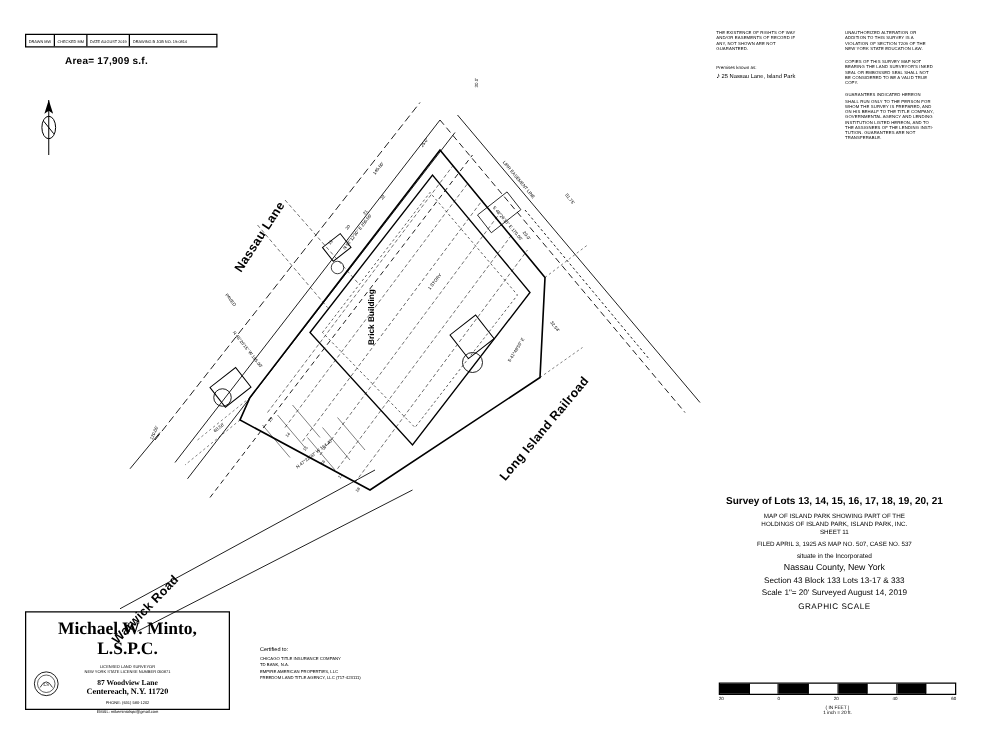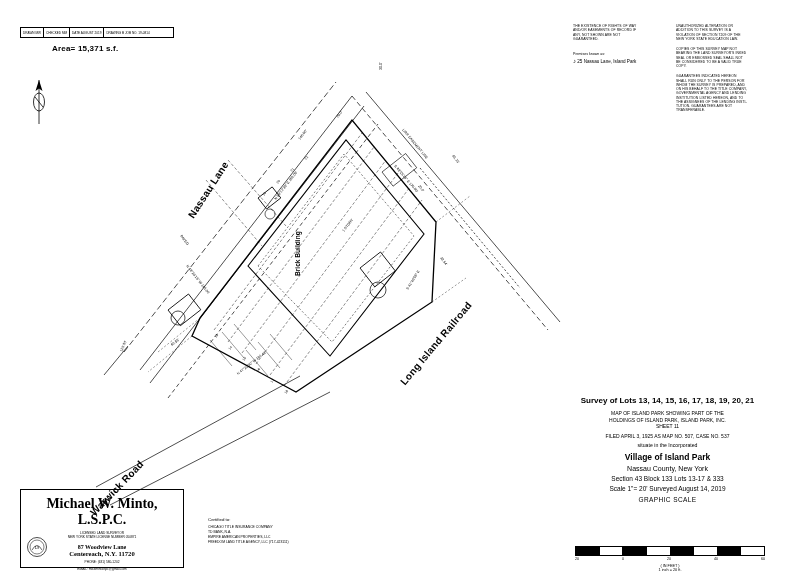--- a/index.html
+++ b/index.html
@@ -234,21 +234,21 @@
     </g>
   </svg>
 
   <div class="abs" id="title-strip">
     <div class="cell">DRAWN  MW</div>
     <div class="cell">CHECKED  MM</div>
     <div class="cell">DATE  AUGUST 2019</div>
     <div class="cell">DRAWING  B JOB NO. 19-0814</div>
   </div>
 
-  <div class="abs" id="area-label">Area= 15,371 s.f.</div>
+  <div class="abs" id="area-label">Area= 17,909 s.f.</div>
 
   <svg class="abs" id="north-arrow" viewBox="0 0 26 48">
     <line x1="13" y1="2" x2="13" y2="46" stroke="#000" stroke-width="0.8"></line>
     <path d="M13 2 L16.5 13 L13 10.5 L9.5 13 Z" fill="#000"></path>
     <ellipse cx="13" cy="24" rx="5.5" ry="9" fill="none" stroke="#000" stroke-width="0.8"></ellipse>
     <line x1="9" y1="19" x2="17" y2="29" stroke="#000" stroke-width="0.8"></line>
   </svg>
 
   <div class="abs tiny" id="notes-left">THE EXISTENCE OF RIGHTS OF WAY AND/OR EASEMENTS OF RECORD IF ANY, NOT SHOWN ARE NOT GUARANTEED.</div>
   <div class="abs" id="notes-right">
@@ -270,21 +270,20 @@
   <div class="street" id="street-lirr">Long Island Railroad</div>
   <div id="label-brick">Brick Building</div>
 
   <div class="abs" id="survey-title">
     <div class="t1">Survey of Lots 13, 14, 15, 16, 17, 18, 19, 20, 21</div>
     <div class="t2">MAP OF ISLAND PARK SHOWING PART OF THE</div>
     <div class="t2" style="margin-top:0">HOLDINGS OF ISLAND PARK, ISLAND PARK, INC.</div>
     <div class="t2" style="margin-top:0">SHEET 11</div>
     <div class="t3">FILED APRIL 3, 1925 AS MAP NO. 507, CASE NO. 537</div>
     <div class="t4">situate in the Incorporated</div>
-    <div class="t5">Village of Island Park</div>
     <div class="t7">Nassau County, New York</div>
     <div class="t8">Section 43 Block 133 Lots 13-17 &amp; 333</div>
     <div class="t9">Scale 1"= 20'   Surveyed August 14, 2019</div>
     <div class="t10">GRAPHIC SCALE</div>
   </div>
 
   <div class="abs" id="scale-bar">
     <div class="bar">
       <div class="seg f"></div>
         <div class="seg"></div>

